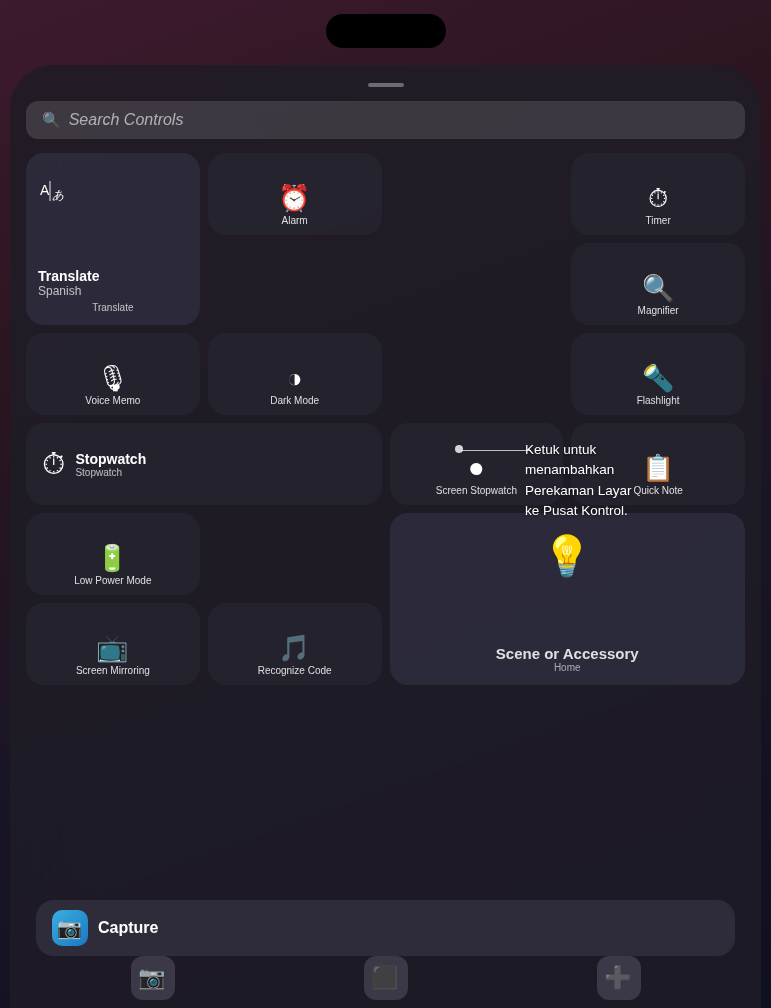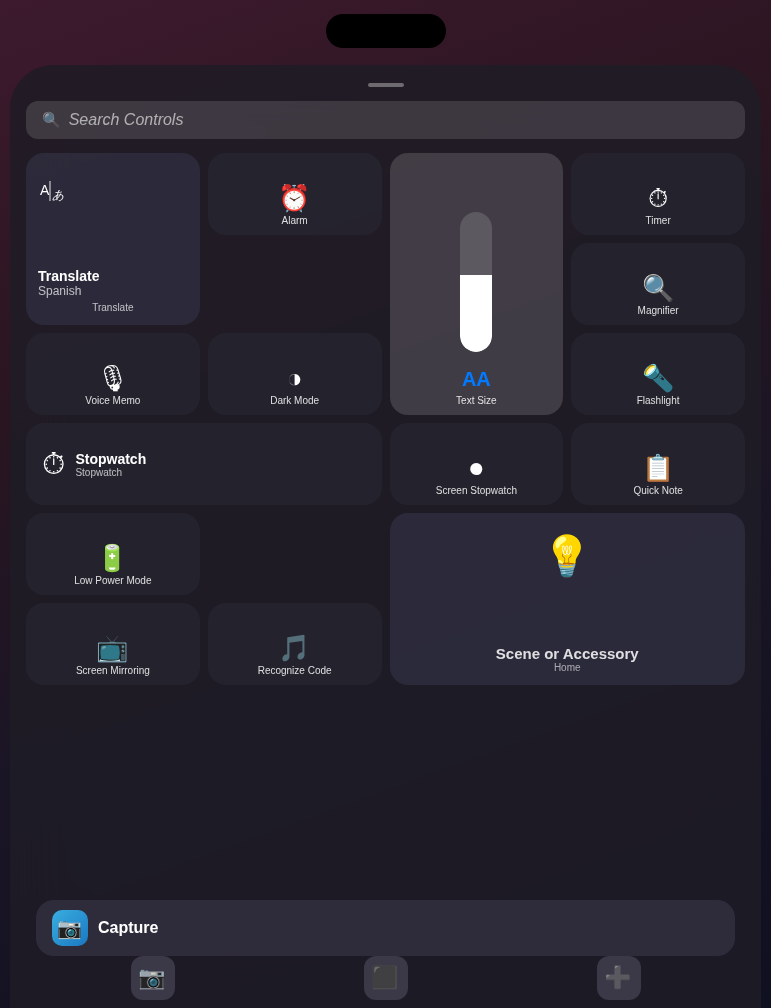--- a/index.html
+++ b/index.html
@@ -386,29 +386,20 @@
       <div class="ctrl-item dark-bg ctrl-alarm" style="grid-column:2;grid-row:1;">
         <span class="ctrl-icon">⏰</span>
         <span class="ctrl-label">Alarm</span>
       </div>
 
       <div class="ctrl-item dark-bg ctrl-timer" style="grid-column:4;grid-row:1;">
         <span class="ctrl-icon">⏱</span>
         <span class="ctrl-label">Timer</span>
       </div>
 
-      <div class="ctrl-item ctrl-textsize" style="grid-column:3;grid-row:1/4;">
-        <div class="textsize-bar-container">
-          <div class="textsize-track">
-            <div class="textsize-fill"></div>
-          </div>
-        </div>
-        <div class="textsize-aa">AA</div>
-        <span class="ctrl-label">Text Size</span>
-      </div>
 
       <div class="ctrl-item dark-bg ctrl-magnifier" style="grid-column:4;grid-row:2;">
         <span class="ctrl-icon">🔍</span>
         <span class="ctrl-label">Magnifier</span>
       </div>
 
       <div class="ctrl-item dark-bg" style="grid-column:1;grid-row:3;">
         <span class="ctrl-icon">🎙</span>
         <span class="ctrl-label">Voice Memo</span>
       </div>
@@ -473,14 +464,19 @@
     </div>
 
     <div class="bottom-dock">
       <div class="dock-icon">📷</div>
       <div class="dock-icon">⬛</div>
       <div class="dock-icon">➕</div>
     </div>
 
   </div>
 
+  <div class="callout-container">
+    <div class="callout-dot"></div>
+    <div class="callout-line"></div>
+    <div class="callout-text">Ketuk untuk<br>menambahkan<br>Perekaman Layar<br>ke Pusat Kontrol.</div>
+  </div>
 
 </div>
 
 </body></html>

